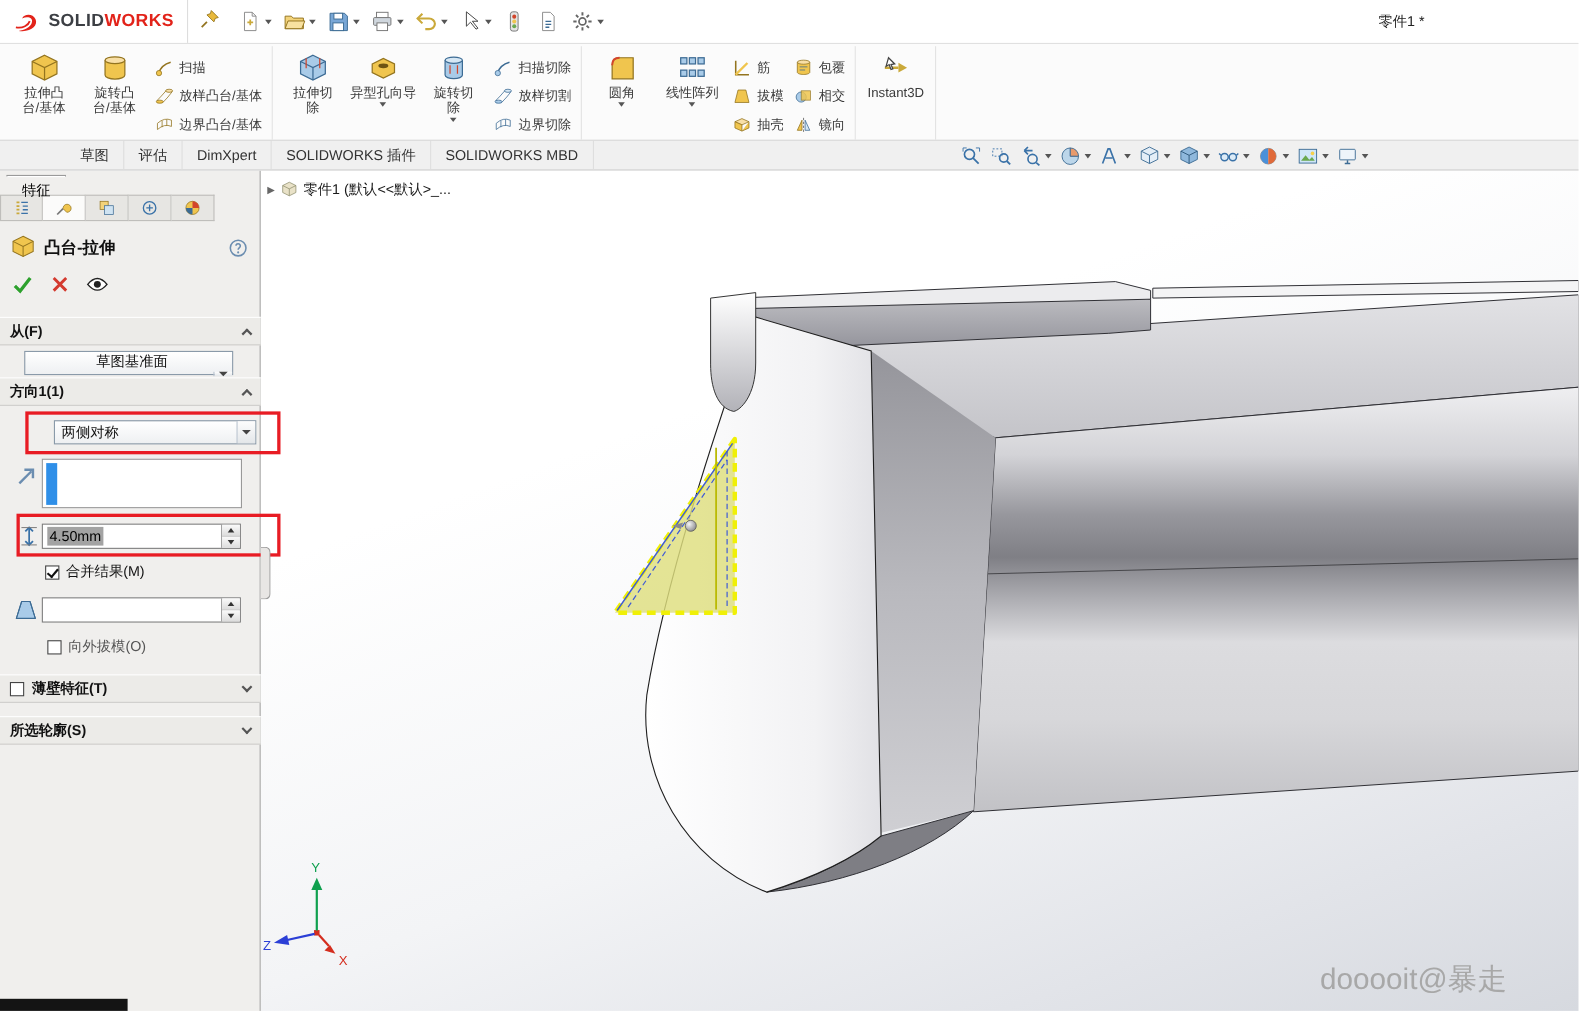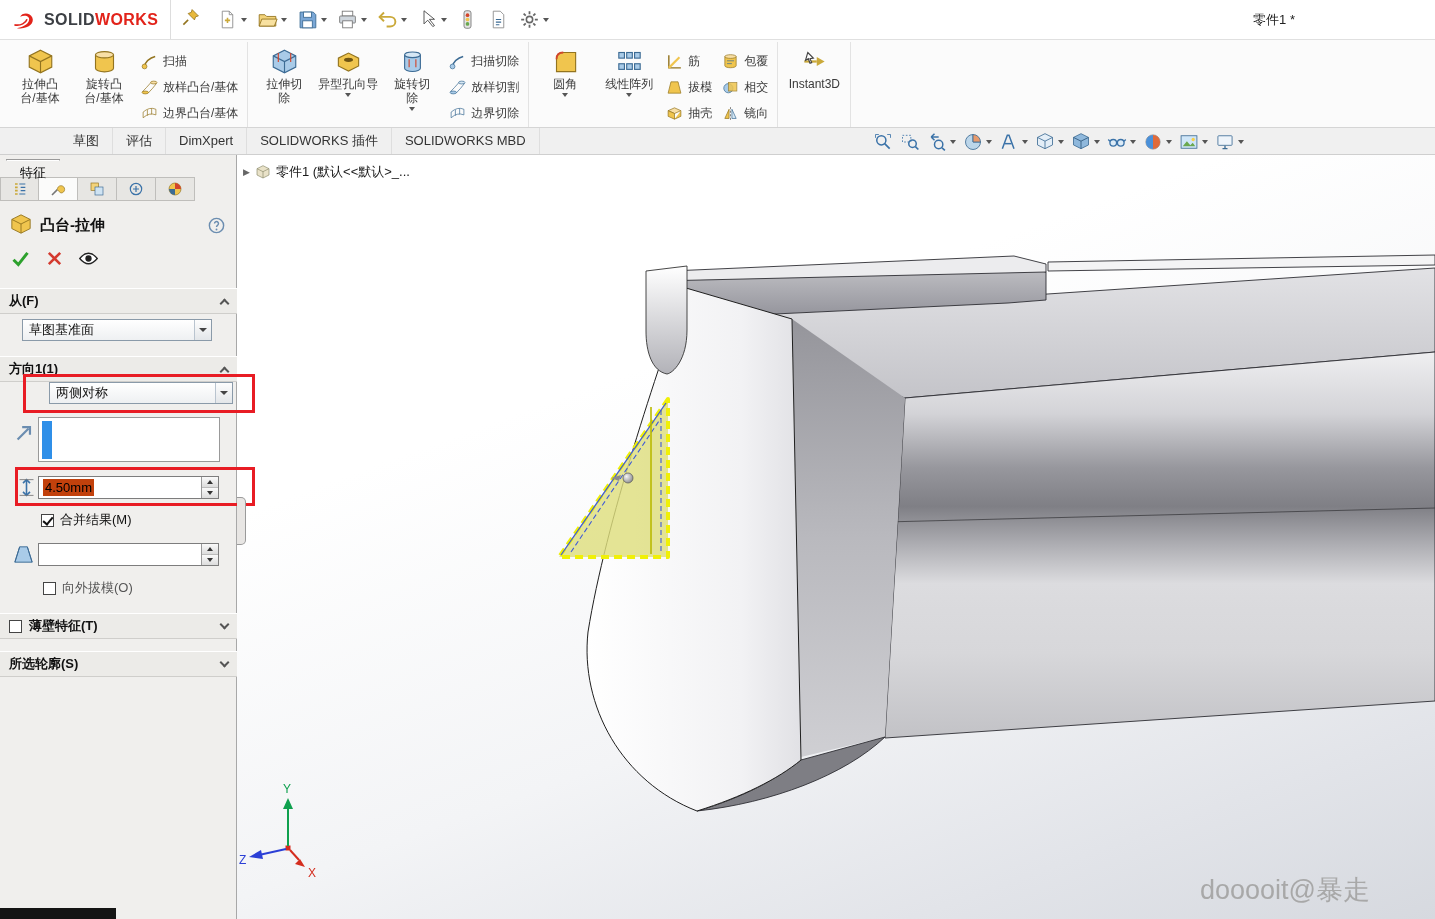--- a/index.html
+++ b/index.html
@@ -60,43 +60,43 @@
   .pm-title svg.ticon{width:22px;height:22px;}
   .pm-title svg.hicon2{width:19px;height:19px;margin-left:auto;}
   .pm-actions{position:absolute;top:93px;left:10px;display:flex;align-items:center;gap:13px;}
   .pm-actions svg{width:21px;height:21px;}
   .sect{position:absolute;left:0;width:237px;height:26px;background:#ecebe8;
     border-top:1px solid #fff;border-bottom:1px solid #cfcecb;display:flex;align-items:center;
     gap:7px;padding:4px 9px;font-size:13px;font-weight:bold;color:#111;cursor:default;}
   .chev{width:7px;height:7px;border-right:2px solid #555;border-bottom:2px solid #555;
     transform:rotate(45deg);margin-left:auto;margin-top:-3px;}
   .chev.up{transform:rotate(-135deg);margin-top:4px;}
-  .s-from{top:133px;} .s-dir{top:201px;text-align:center;} .s-thin{top:458px;} .s-cont{top:496px;}
+  .s-from{top:133px;} .s-dir{top:188px;text-align:center;} .s-thin{top:458px;} .s-cont{top:496px;}
   .combo{position:absolute;height:22px;background:linear-gradient(#ffffff,#eef0f2);
     border:1px solid #8a9aa9;display:flex;align-items:center;font-size:13px;color:#111;padding-left:6px;}
   .combo .arrowbox{margin-left:auto;width:17px;height:100%;border-left:1px solid #b9c4cf;
     background:linear-gradient(#fdfdfd,#e3e6e9);display:flex;align-items:center;justify-content:center;}
   .tri-dn{width:0;height:0;border-left:4px solid transparent;border-right:4px solid transparent;border-top:4.5px solid #444;}
   .tri-up2{width:0;height:0;border-left:3px solid transparent;border-right:3px solid transparent;border-bottom:4px solid #333;}
   .tri-dn2{width:0;height:0;border-left:3px solid transparent;border-right:3px solid transparent;border-top:4px solid #333;}
-  .c-from{top:164px;left:22px;width:190px;}
+  .c-from{top:164px;left:22px;width:190px;flex-direction:column;}
   .c-end{top:227px;left:49px;width:184px;}
   .hlbox{position:absolute;border:3px solid #e81c24;z-index:40;pointer-events:none;}
   .hl1{top:219px;left:23px;width:232px;height:39px;}
   .hl2{top:312px;left:15px;width:240px;height:39px;}
   .diricon{position:absolute;top:267px;left:13px;width:22px;height:22px;}
   .dirbox{position:absolute;top:262px;left:38px;width:182px;height:45px;background:#fff;border:1px solid #999;}
   .dirsel{position:absolute;left:3px;top:3px;width:10px;height:38px;background:#2f8fe8;}
   .depthicon{position:absolute;top:322px;left:16px;width:21px;height:21px;}
   .drafticon{position:absolute;top:388px;left:12px;width:23px;height:23px;}
   .numfield{position:absolute;height:23px;background:#fff;border:1px solid #7d7d7d;
     display:flex;align-items:center;font-size:13px;color:#000;padding-left:4px;}
   .f-depth{top:321px;left:38px;width:181px;}
   .f-draft{top:388px;left:38px;width:181px;}
-  .numfield .sel{background:#c2410c;padding:1px 2px;}
+  .numfield .sel{background:#a3a3a3;padding:1px 2px;}
   .spin{margin-left:auto;width:17px;height:100%;border-left:1px solid #999;display:flex;flex-direction:column;}
   .spin .sp{flex:1;background:linear-gradient(#fafafa,#dcdcdc);display:flex;align-items:center;
     justify-content:center;border-bottom:1px solid #bbb;}
   .spin .sp:last-child{border-bottom:none;}
   .cb{position:absolute;display:flex;align-items:center;gap:6px;font-size:13px;color:#111;}
   .cb-merge{top:356px;left:41px;} .cb-outward{top:424px;left:43px;color:#555;}
   .cbbox{width:13px;height:13px;background:#fff;border:1px solid #444;position:relative;flex:none;}
   .cbbox.checked::after{content:"";position:absolute;left:3px;top:0px;width:4px;height:8px;
     border-right:2px solid #111;border-bottom:2px solid #111;transform:rotate(40deg);}
 

